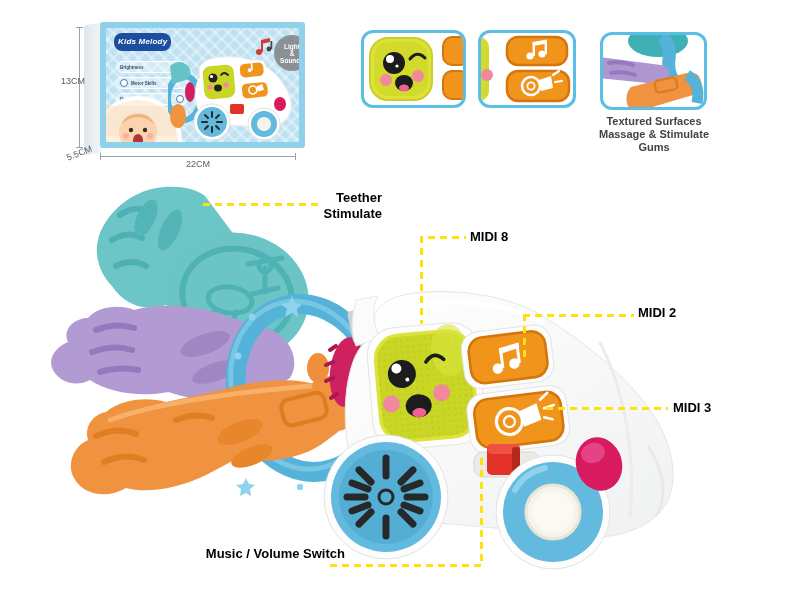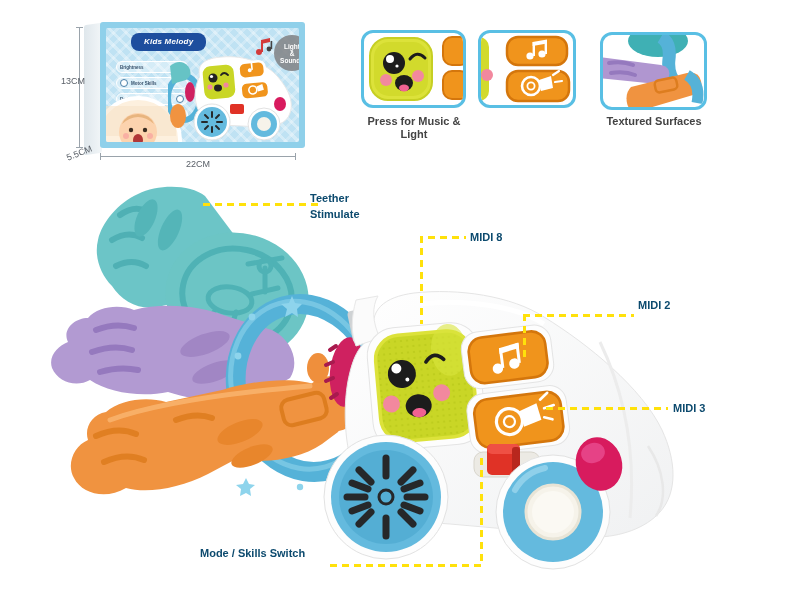--- a/index.html
+++ b/index.html
@@ -17,21 +17,21 @@
   .box-front { left:100px; top:22px; width:205px; height:126px;
     background:#8fd0ea; border-radius:3px; padding:6px; }
   .box-inner { position:absolute; left:6px; top:6px; right:6px; bottom:6px;
     background:
       repeating-linear-gradient(45deg, rgba(255,255,255,.35) 0 3px, transparent 3px 9px),
       repeating-linear-gradient(-45deg, rgba(255,255,255,.25) 0 3px, transparent 3px 9px),
       #bfe2f3;
     border-radius:2px; overflow:hidden; }
   .brand-badge { left:8px; top:5px; background:#1d4e9e; color:#fff;
     font-size:8px; font-weight:bold; font-style:italic;
-    padding:4px 13px 5px; border-radius:8px; letter-spacing:.2px;margin-left:17px; }
+    padding:4px 4px 5px; border-radius:8px; letter-spacing:.2px; }
   .ls-badge { left:168px; top:7px; width:36px; height:36px; border-radius:50%;
     background:rgba(130,132,136,.88); color:#fff; display:flex; flex-direction:column;
     align-items:center; justify-content:center; font-size:6.5px; font-weight:bold;
     line-height:7px; text-align:center; }
   .pill { position:absolute; left:10px; width:72px; height:12px;
     border:1px solid #ffffff; border-radius:7px; background:rgba(255,255,255,.35);
     display:flex; align-items:center; gap:3px; padding:0 3px;
     font-size:4.5px; color:#35506b; font-weight:bold; }
   .pill .ic { width:8px; height:8px; border-radius:50%; border:1px solid #4a7fa8;
     background:#fff; flex:0 0 auto; }
@@ -50,22 +50,22 @@
   
   .card { position:absolute; top:30px; height:78px; border:3px solid #59bfe4;
     border-radius:12px; background:#fff; overflow:hidden; }
   .card1 { left:361px; width:105px; }
   .card2 { left:478px; width:98px; }
   .card3 { left:600px; top:32px; width:107px; }
   .caption { position:absolute; text-align:center; color:#434343; font-weight:bold;
     font-size:11px; line-height:13px; }
 
   
-  .lbl { position:absolute; color:#0c4a6e; font-weight:bold; font-size:11px;
-    line-height:16px; text-align:left; }
+  .lbl { position:absolute; color:#000000; font-weight:bold; font-size:13px;
+    line-height:16px; text-align:right; }
   .dash-h { position:absolute; height:3px;
     background:repeating-linear-gradient(90deg,#ffe10b 0 7px,transparent 7px 12px); }
   .dash-v { position:absolute; width:3px;
     background:repeating-linear-gradient(180deg,#ffe10b 0 7px,transparent 7px 12px); }
 </style>
 </head>
 <body>
 
 <div class="stage">
 
@@ -178,21 +178,20 @@
         <circle cx="33" cy="33" r="1.6" fill="#fff"></circle>
       <path d="M46,26 q7,-9 15,-1" stroke="#1c1c1c" stroke-width="3" fill="none" stroke-linecap="round"></path>
       <circle cx="22" cy="47" r="6" fill="#f2889e"></circle>
         <circle cx="54" cy="43" r="6" fill="#f2889e"></circle>
       <ellipse cx="40" cy="50" rx="9" ry="8" fill="#1c1c1c"></ellipse>
         <ellipse cx="40" cy="55" rx="5" ry="3.4" fill="#f06292"></ellipse>
       <rect x="79" y="4" width="26" height="28" rx="9" fill="#f0941c" stroke="#d4760c" stroke-width="2"></rect>
       <rect x="79" y="38" width="26" height="28" rx="9" fill="#f0941c" stroke="#d4760c" stroke-width="2"></rect>
     </svg>
   </div>
-  <div class="caption" style="left:355px;top:115px;width:118px">Press for Music &amp; Light</div>
 
   <div class="card card2">
     <svg width="92" height="72" viewBox="0 0 92 72">
       <rect x="-22" y="4" width="30" height="64" rx="10" fill="#d2da2c"></rect>
       <circle cx="6" cy="42" r="6" fill="#f2889e"></circle>
       <g>
         <rect x="26" y="4" width="60" height="28" rx="11" fill="#f0941c" stroke="#d4760c" stroke-width="2.5"></rect>
         <circle cx="49" cy="23" r="3.6" fill="#fff"></circle>
           <circle cx="61" cy="21" r="3.6" fill="#fff"></circle>
         <rect x="51.6" y="9" width="2.4" height="14" fill="#fff"></rect>
@@ -219,20 +218,21 @@
       </g>
       <g>
         <path d="M28,52 l56,-14 q12,-2 14,8 q2,10 -8,14 l-54,16 q-10,2 -12,-8 q-2,-10 4,-16 z" fill="#f09340"></path>
         <rect x="52" y="44" width="22" height="12" rx="4" fill="none" stroke="#dd7d1f" stroke-width="2.5" transform="rotate(-12 63 50)"></rect>
       </g>
       <path d="M84,40 q14,8 10,28" stroke="#55b2d8" stroke-width="11" fill="none"></path>
     </svg>
   </div>
   <div class="caption" style="left:583px;top:115px;width:142px">
     <div>Textured Surfaces</div>
+    <div>Massage &amp; Stimulate Gums</div>
   </div>
 
   <svg class="abs" style="left:0;top:170px" width="720" height="430" viewBox="0 170 720 430">
     <defs>
       <linearGradient id="bodyG" x1="0" y1="0" x2="1" y2="1">
         <stop offset="0" stop-color="#ffffff"></stop>
           <stop offset="1" stop-color="#f0f1f2"></stop>
       </linearGradient>
       <pattern id="padTex" width="6" height="6" patternUnits="userSpaceOnUse">
         <rect width="6" height="6" fill="#c9d626"></rect>
@@ -378,26 +378,26 @@
   <div class="lbl" style="left:310px;top:190px;width:72px">
     <div>Teether</div>
     <div>Stimulate</div>
   </div>
   <div class="dash-h" style="left:203px;top:203px;width:116px"></div>
 
   <div class="lbl" style="left:470px;top:229px">MIDI 8</div>
   <div class="dash-h" style="left:428px;top:236px;width:38px"></div>
   <div class="dash-v" style="left:420px;top:236px;height:88px"></div>
 
-  <div class="lbl" style="left:638px;top:297px">MIDI 2</div>
+  <div class="lbl" style="left:638px;top:305px">MIDI 2</div>
   <div class="dash-h" style="left:523px;top:314px;width:111px"></div>
   <div class="dash-v" style="left:523px;top:314px;height:46px"></div>
 
   <div class="lbl" style="left:673px;top:400px">MIDI 3</div>
   <div class="dash-h" style="left:546px;top:407px;width:122px"></div>
 
   <div class="lbl" style="left:200px;top:545px;width:145px;line-height:17px">
-    <div>Mode / Skills Switch</div>
+    <div>Music / Volume Switch</div>
   </div>
   <div class="dash-h" style="left:330px;top:564px;width:153px"></div>
   <div class="dash-v" style="left:480px;top:458px;height:108px"></div>
 
 </div>
 
 </body></html>

